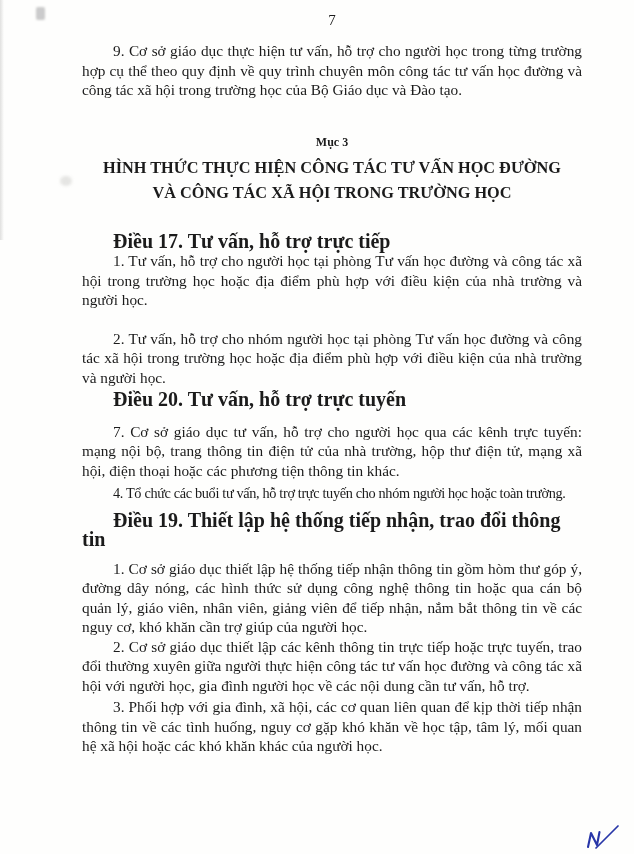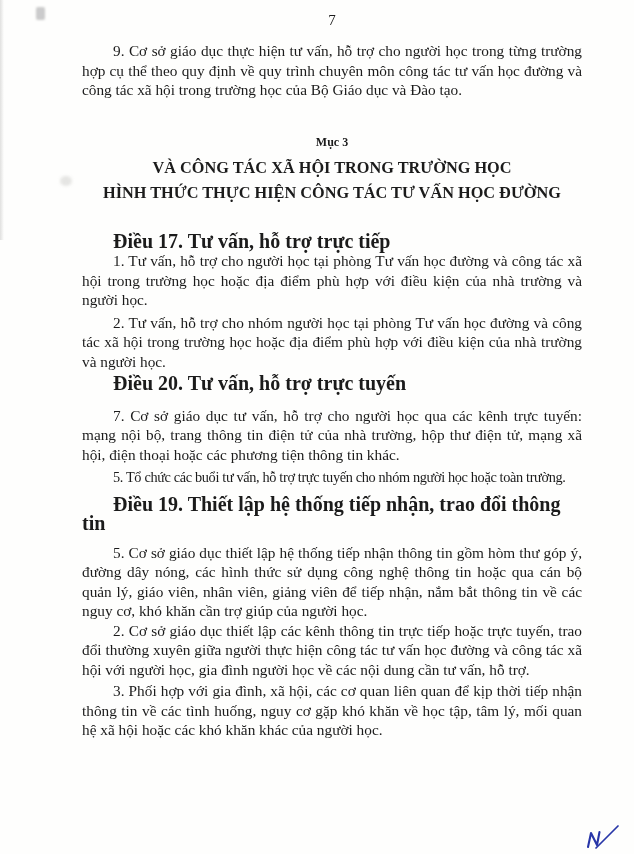--- a/index.html
+++ b/index.html
@@ -77,21 +77,21 @@
     font-weight: bold;
     font-size: 20px;
     line-height: 19.5px;
     text-indent: 31px;
   }
   
   #p8   { margin-top: 10px; }
   #p9   { margin-top: 11px; }
   #d17  { margin-top: 26px; }
   #c171 { }
-  #c172 { margin-top: 3px; }
+  #c172 { margin-top: 19px; }
   #d18  { margin-top: 3px; }
   #c181 { margin-top: 12px; }
   #c182 { margin-top: 4px; font-size: 14.3px; letter-spacing: -0.35px; white-space: nowrap; text-align: left; overflow: hidden; }
   #d19  { margin-top: 7px; }
   #c191 { margin-top: 9px; }
   #c192 { margin-top: 0px; }
   #c193 { margin-top: 2px; }
   .initials {
     position: absolute;
     left: 584px;
@@ -110,34 +110,34 @@
   <div class="smudge-b"></div>
 
   <div class="column">
 
     <div class="pagenum">7</div>
 
     <p class="body" id="p9">9. Cơ sở giáo dục thực hiện tư vấn, hỗ trợ cho người học trong từng trường hợp cụ thể theo quy định về quy trình chuyên môn công tác tư vấn học đường và công tác xã hội trong trường học của Bộ Giáo dục và Đào tạo.</p>
 
     <div class="muc">Mục 3</div>
     <div class="sec-title">
+      <div>HÌNH THỨC THỰC HIỆN CÔNG TÁC TƯ VẤN HỌC ĐƯỜNG</div>
       <div>VÀ CÔNG TÁC XÃ HỘI TRONG TRƯỜNG HỌC</div>
-      <div>HÌNH THỨC THỰC HIỆN CÔNG TÁC TƯ VẤN HỌC ĐƯỜNG</div>
     </div>
 
     <p class="art" id="d17">Điều 17. Tư vấn, hỗ trợ trực tiếp</p>
     <p class="body" id="c171">1. Tư vấn, hỗ trợ cho người học tại phòng Tư vấn học đường và công tác xã hội trong trường học hoặc địa điểm phù hợp với điều kiện của nhà trường và người học.</p>
     <p class="body" id="c172">2. Tư vấn, hỗ trợ cho nhóm người học tại phòng Tư vấn học đường và công tác xã hội trong trường học hoặc địa điểm phù hợp với điều kiện của nhà trường và người học.</p>
 
     <p class="art" id="d18">Điều 20. Tư vấn, hỗ trợ trực tuyến</p>
     <p class="body" id="c181">7. Cơ sở giáo dục tư vấn, hỗ trợ cho người học qua các kênh trực tuyến: mạng nội bộ, trang thông tin điện tử của nhà trường, hộp thư điện tử, mạng xã hội, điện thoại hoặc các phương tiện thông tin khác.</p>
-    <p class="body" id="c182">5. Tổ chức các buổi tư vấn, hỗ trợ trực tuyến cho nhóm người học hoặc toàn trường.</p>
+    <p class="body" id="c182">4. Tổ chức các buổi tư vấn, hỗ trợ trực tuyến cho nhóm người học hoặc toàn trường.</p>
 
     <p class="art" id="d19">Điều 19. Thiết lập hệ thống tiếp nhận, trao đổi thông tin</p>
-    <p class="body" id="c191">5. Cơ sở giáo dục thiết lập hệ thống tiếp nhận thông tin gồm hòm thư góp ý, đường dây nóng, các hình thức sử dụng công nghệ thông tin hoặc qua cán bộ quản lý, giáo viên, nhân viên, giảng viên để tiếp nhận, nắm bắt thông tin về các nguy cơ, khó khăn cần trợ giúp của người học.</p>
+    <p class="body" id="c191">1. Cơ sở giáo dục thiết lập hệ thống tiếp nhận thông tin gồm hòm thư góp ý, đường dây nóng, các hình thức sử dụng công nghệ thông tin hoặc qua cán bộ quản lý, giáo viên, nhân viên, giảng viên để tiếp nhận, nắm bắt thông tin về các nguy cơ, khó khăn cần trợ giúp của người học.</p>
     <p class="body" id="c192">2. Cơ sở giáo dục thiết lập các kênh thông tin trực tiếp hoặc trực tuyến, trao đổi thường xuyên giữa người thực hiện công tác tư vấn học đường và công tác xã hội với người học, gia đình người học về các nội dung cần tư vấn, hỗ trợ.</p>
     <p class="body" id="c193">3. Phối hợp với gia đình, xã hội, các cơ quan liên quan để kịp thời tiếp nhận thông tin về các tình huống, nguy cơ gặp khó khăn về học tập, tâm lý, mối quan hệ xã hội hoặc các khó khăn khác của người học.</p>
 
   </div>
 
   <div class="initials">
     <svg width="38" height="28" viewBox="0 0 38 28" xmlns="http://www.w3.org/2000/svg">
       <path d="M4 25 L7 11 L13 23 L15.5 10" fill="none" stroke="#2836a8" stroke-width="2.1" stroke-linecap="round" stroke-linejoin="round"></path>
       <path d="M12 26 L34 4" fill="none" stroke="#2836a8" stroke-width="1.7" stroke-linecap="round"></path>
     </svg>

